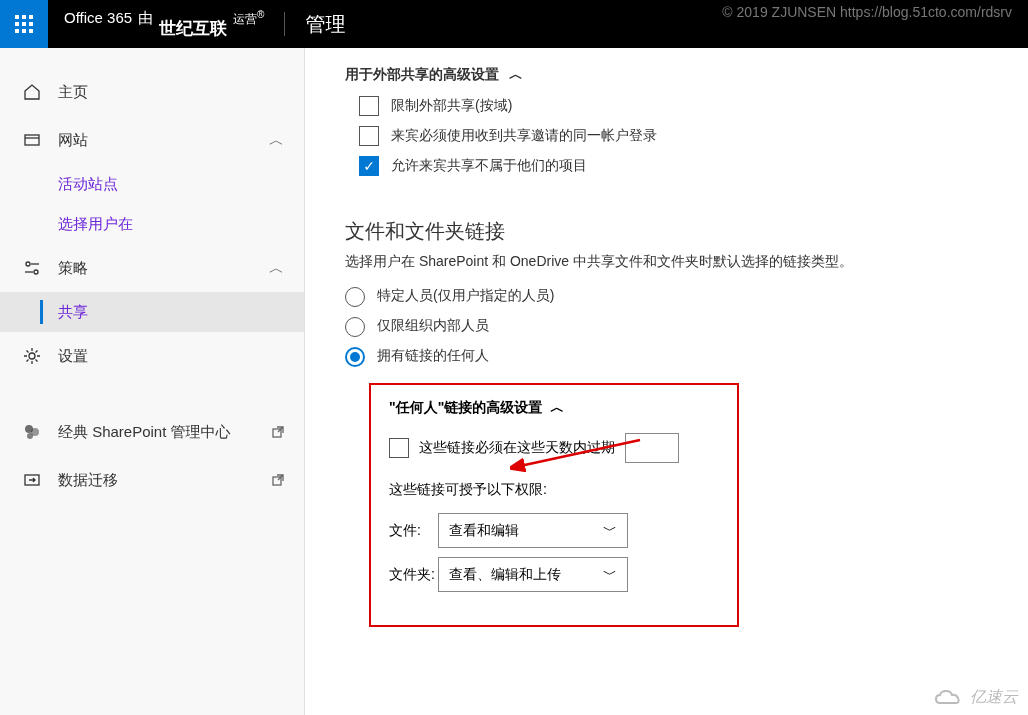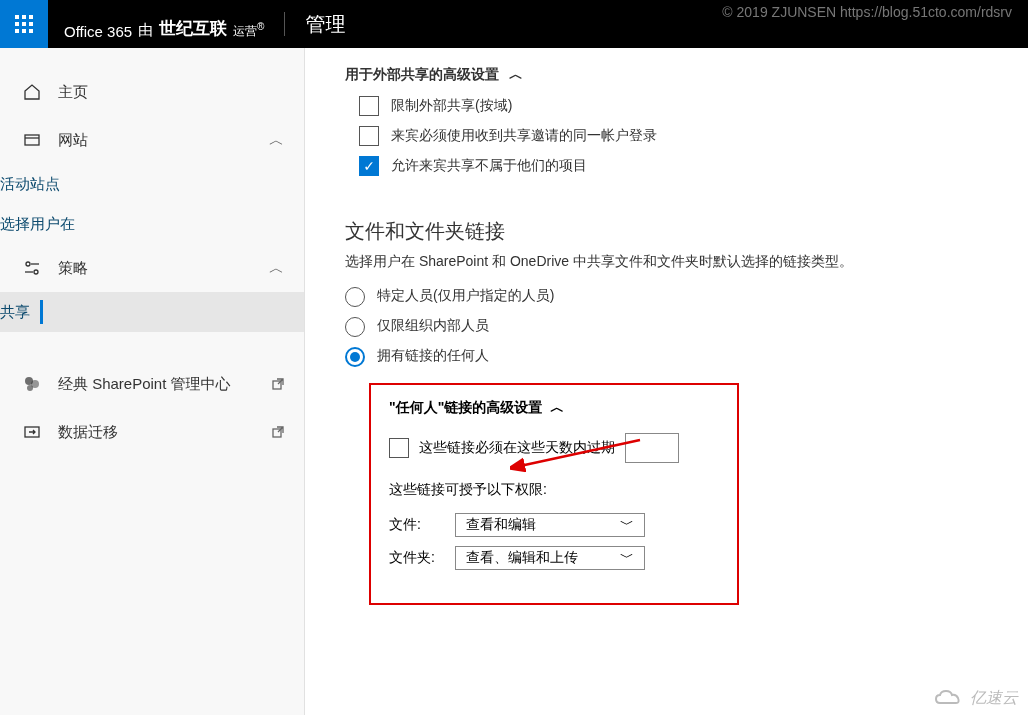--- a/index.html
+++ b/index.html
@@ -1,33 +1,33 @@
 <!DOCTYPE html>
 <html><head>
   <meta charset="utf-8">
   <style>
     * { margin: 0; padding: 0; box-sizing: border-box; font-family: "Segoe UI", "Microsoft YaHei", sans-serif; }
     body { width: 1028px; height: 715px; background: #fff; overflow: hidden; position: relative; }
     
     .topbar { height: 48px; background: #000; display: flex; align-items: center; color: #fff; }
     .waffle { width: 48px; height: 48px; background: #0078d4; display: flex; align-items: center; justify-content: center; cursor: pointer; }
-    .brand { padding: 0 16px; display: flex; align-items: flex-end; gap: 6px; font-size: 15px; }
+    .brand { padding: 0 16px; display: flex; align-items: flex-start; gap: 6px; font-size: 15px; }
     .brand-logo { font-weight: bold; font-size: 17px; margin-top: 8px; }
     .brand-sub { font-size: 12px; }
     .divider-v { width: 1px; height: 24px; background: #555; margin: 0 4px; }
     .admin-label { padding: 0 16px; font-size: 20px; }
     .watermark { position: absolute; top: 4px; right: 16px; color: #777; font-size: 14px; z-index: 5; }
 
     .wrap { display: flex; height: calc(100% - 48px); }
     .sidebar { width: 305px; border-right: 1px solid #e1e1e1; background: #f8f8f8; padding-top: 20px; }
     .nav-item { display: flex; align-items: center; height: 48px; padding: 0 20px; cursor: pointer; font-size: 15px; color: #333; }
     .nav-icon { width: 24px; display: flex; align-items: center; justify-content: center; margin-right: 14px; color: #333; }
     .nav-label { flex: 1; }
     .chev { color: #666; }
-    .nav-sub { display: flex; align-items: center; height: 40px; cursor: pointer; font-size: 15px; color: #0c4a6e; }
+    .nav-sub { padding-left: 58px; display: flex; align-items: center; height: 40px; cursor: pointer; font-size: 15px; color: #6d28d9; }
     .nav-sub.active { background: #e6e6e6; position: relative; }
     .nav-sub.active::before { content: ""; position: absolute; left: 40px; top: 8px; bottom: 8px; width: 3px; background: #0078d4; }
     .nav-spacer { height: 28px; }
 
     .content { flex: 1; padding: 18px 40px 20px 40px; overflow: auto; }
     .sect-collapse { font-size: 14px; font-weight: 600; color: #333; display: flex; align-items: center; gap: 10px; margin-bottom: 12px; }
     .cb-row { display: flex; align-items: center; gap: 12px; margin: 10px 0 10px 14px; font-size: 14px; color: #333; }
     .cb { width: 20px; height: 20px; border: 1px solid #555; display: flex; align-items: center; justify-content: center; color: #fff; cursor: pointer; }
     .cb.checked { background: #0078d4; border-color: #0078d4; }
 
@@ -36,26 +36,26 @@
     .radio-row { display: flex; gap: 12px; margin: 10px 0; font-size: 14px; color: #333; }
     .radio { width: 20px; height: 20px; border: 1px solid #555; border-radius: 50%; display: flex; align-items: center; justify-content: center; cursor: pointer; }
     .radio.sel { border: 2px solid #0078d4; }
     .radio.sel::after { content: ""; width: 10px; height: 10px; background: #0078d4; border-radius: 50%; }
 
     .red-box { border: 2px solid #d00; margin-top: 16px; margin-left: 24px; padding: 14px 18px 24px 18px; width: 370px; }
     .red-title { font-size: 14px; font-weight: 600; margin-bottom: 16px; display: flex; align-items: center; gap: 8px; }
     .exp-row { display: flex; align-items: center; gap: 10px; margin-bottom: 18px; font-size: 14px; }
     .day-input { width: 54px; height: 30px; border: 1px solid #888; }
     .perm-label { font-size: 14px; margin-bottom: 14px; }
-    .select-row { display: flex; align-items: center; gap: 18px; margin: 9px 0; font-size: 14px; }
+    .select-row { display: flex; align-items: center; gap: 1px; margin: 9px 0; font-size: 14px; }
     .sel-label { width: 48px; }
-    .sel-box { width: 190px; height: 24px; border: 1px solid #888; display: flex; align-items: center; justify-content: space-between; padding: 0 10px; cursor: pointer; font-size: 14px; }
+    .sel-box { width: 190px; height: 35px; border: 1px solid #888; display: flex; align-items: center; justify-content: space-between; padding: 0 10px; cursor: pointer; font-size: 14px; }
 
     .arrow-svg { position: absolute; left: 510px; top: 434px; pointer-events: none; }
-    .yisu { position: absolute; right: 10px; bottom: 6px; display: flex; align-items: center; gap: 6px; color: #bbb; font-size: 16px; font-style: italic; }
+    .yisu { position: absolute; right: 10px; bottom: 6px; display: flex; align-items: flex-start; gap: 6px; color: #bbb; font-size: 16px; font-style: italic; }
   </style>
 </head>
 <body>
 
 <div class="watermark">© 2019 ZJUNSEN https://blog.51cto.com/rdsrv</div>
 
 <div class="topbar">
   <div class="waffle">
     <svg width="18" height="18" viewBox="0 0 18 18">
         <g fill="#fff">
@@ -115,20 +115,29 @@
             <line x1="8" y1="5" x2="16" y2="5"></line>
             <line x1="2" y1="13" x2="10" y2="13"></line>
           </svg>
         </span>
       <span class="nav-label">策略</span>
       <span class="chev">︿</span>
     </div>
     <div class="nav-sub active">
         <span>共享</span>
       </div>
+    <div class="nav-item">
+      <span class="nav-icon">
+          <svg width="18" height="18" viewBox="0 0 18 18" fill="none" stroke="#333" stroke-width="1.3">
+            <circle cx="9" cy="9" r="3"></circle>
+            <path d="M9 1v3M9 14v3M1 9h3M14 9h3M3.5 3.5l2 2M12.5 12.5l2 2M3.5 14.5l2-2M12.5 5.5l2-2"></path>
+          </svg>
+        </span>
+      <span class="nav-label">设置</span>
+    </div>
     <div class="nav-spacer"></div>
     <div class="nav-item">
       <span class="nav-icon">
           <svg width="18" height="18" viewBox="0 0 18 18" fill="#333">
             <circle cx="6" cy="6" r="4" opacity="0.7"></circle>
             <circle cx="12" cy="9" r="4" opacity="0.5"></circle>
             <circle cx="7" cy="13" r="3" opacity="0.6"></circle>
           </svg>
         </span>
       <span class="nav-label">经典 SharePoint 管理中心</span>

